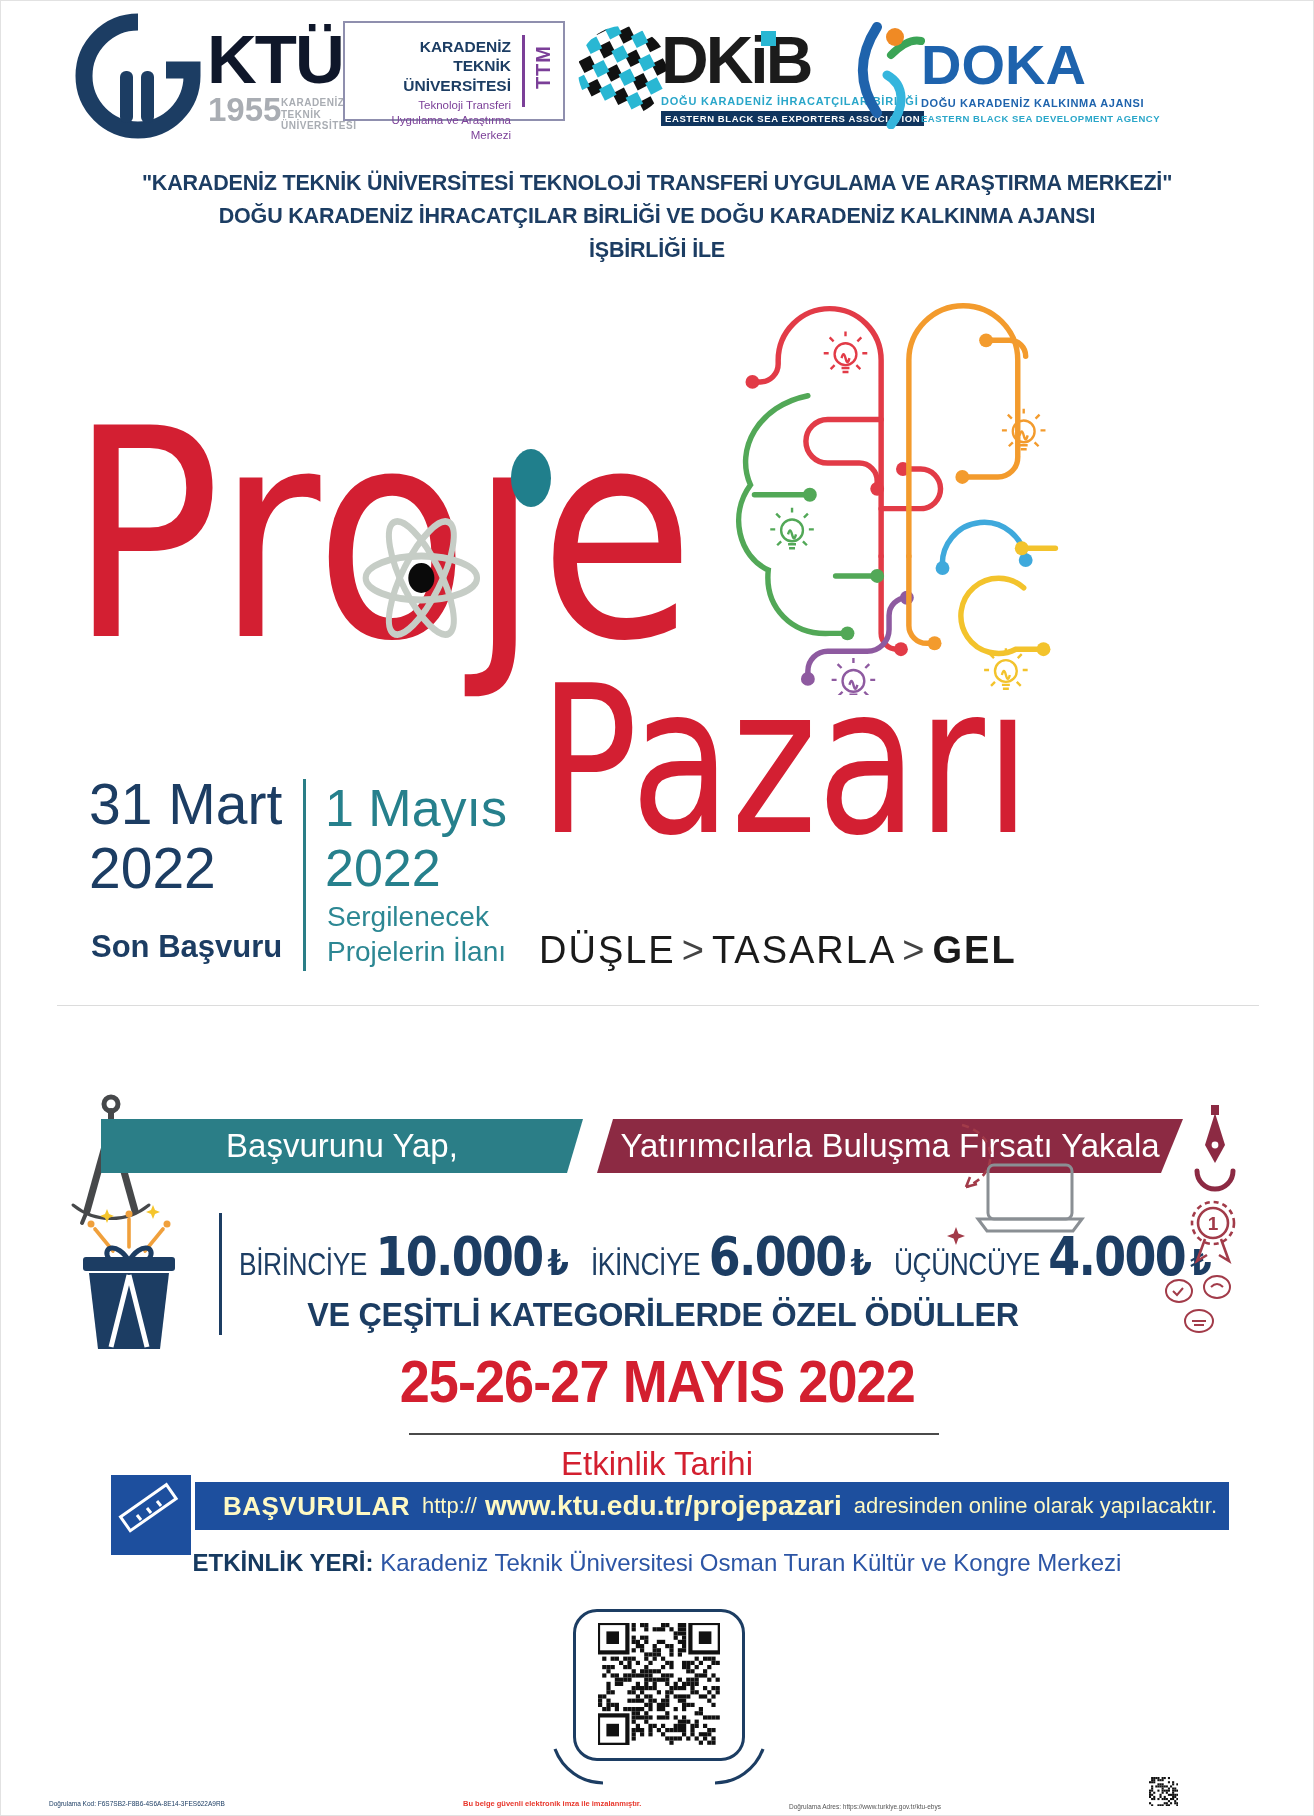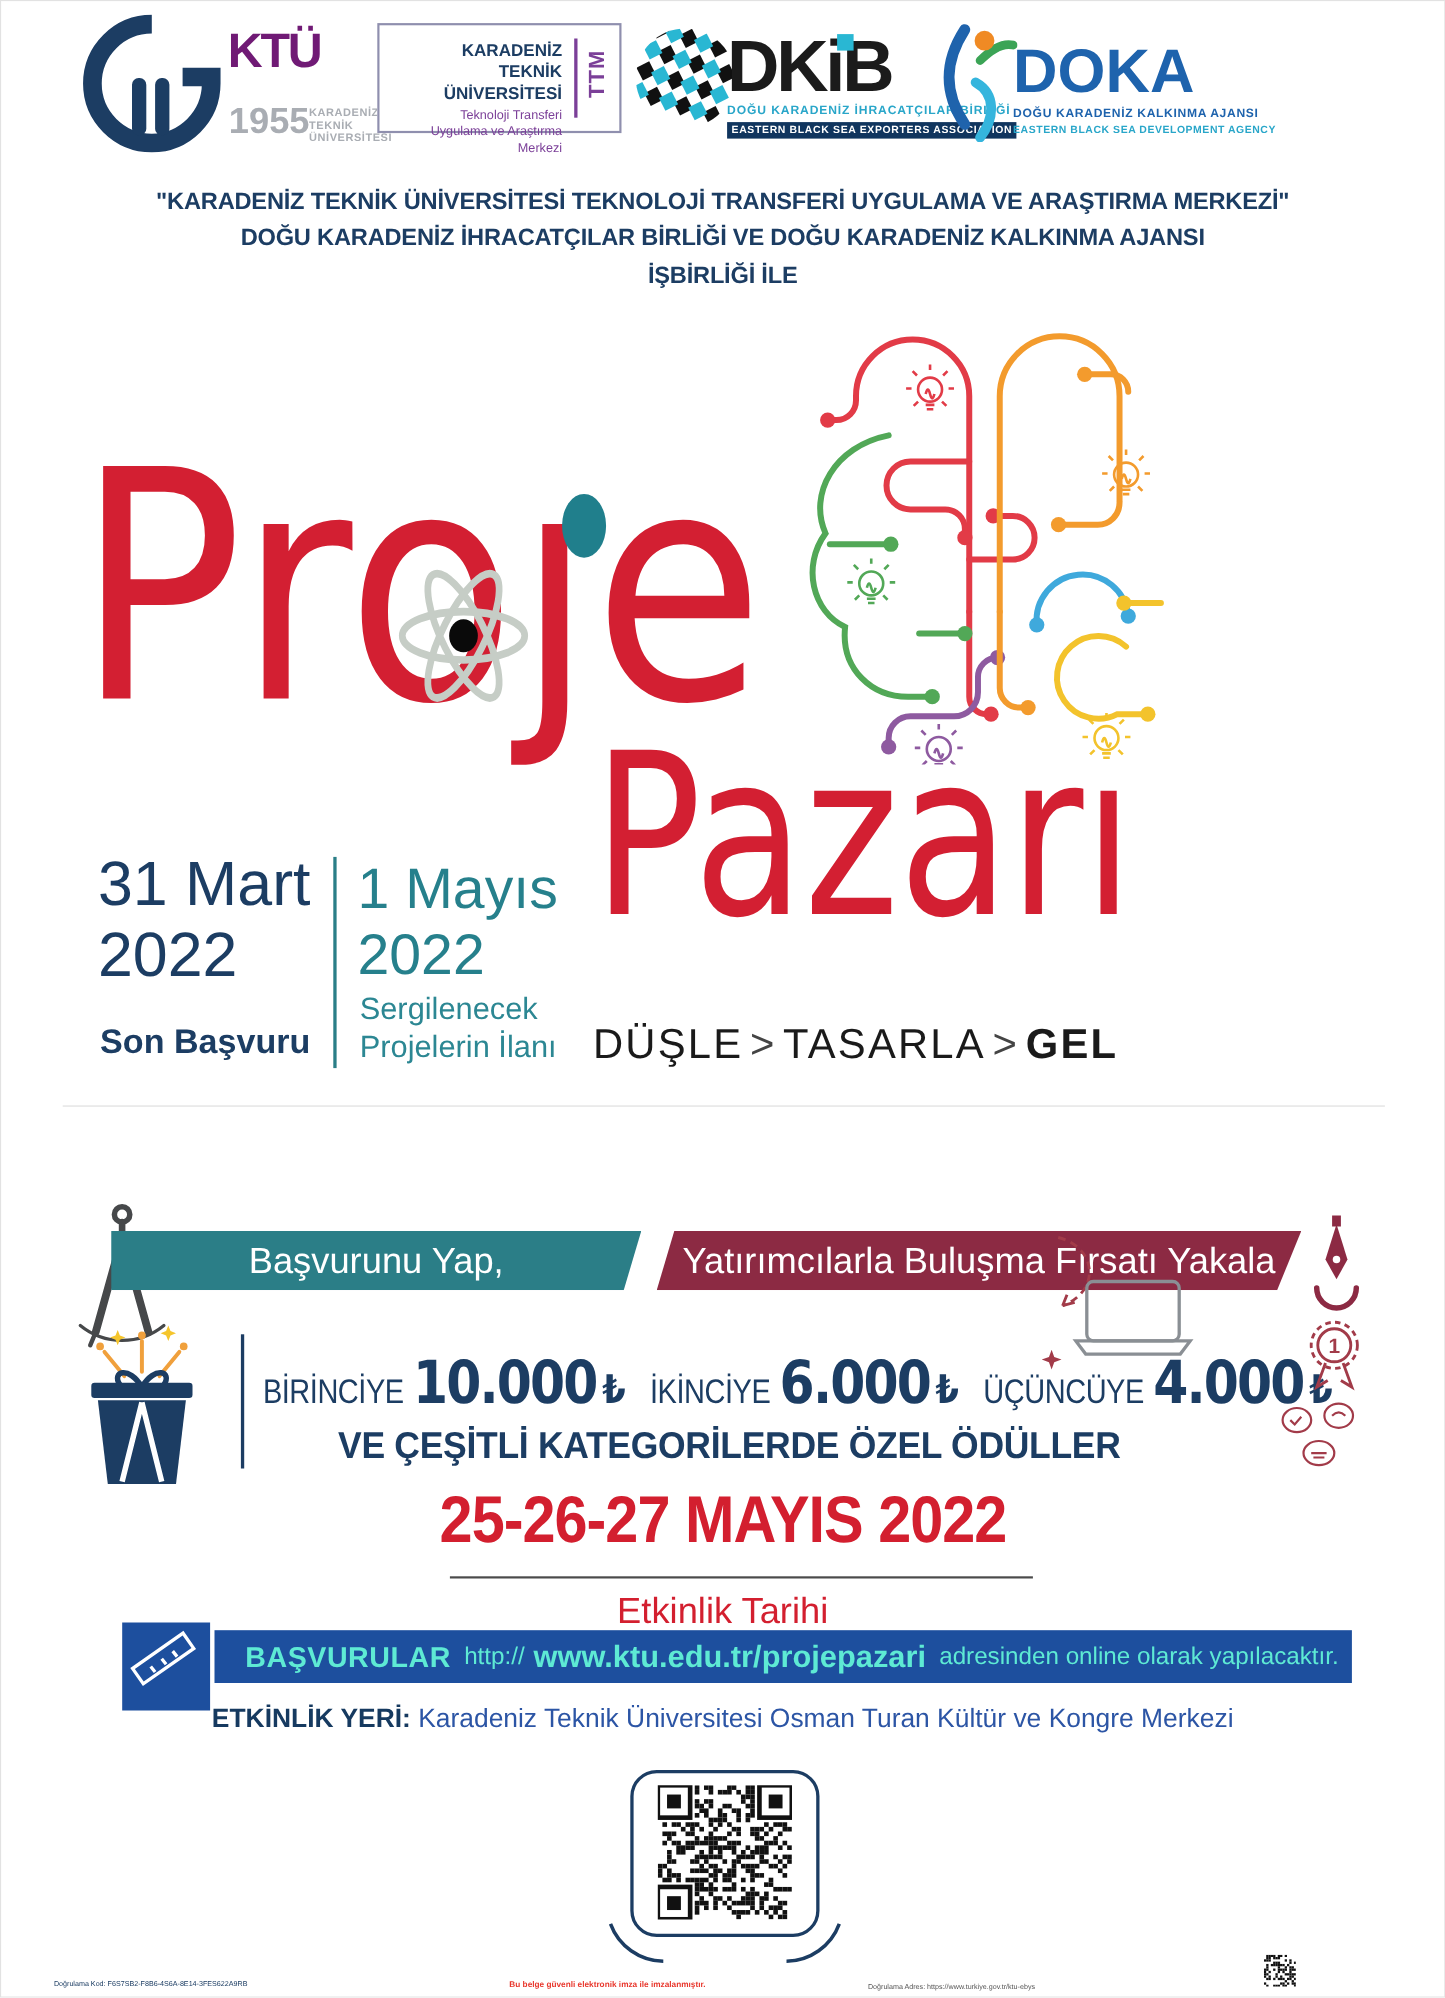--- a/index.html
+++ b/index.html
@@ -3,21 +3,21 @@
 <meta charset="utf-8">
 <style>
   * { margin:0; padding:0; box-sizing:border-box; }
   body { background:#e9e9e9; font-family:"Liberation Sans", sans-serif; }
   #poster{ position:relative; width:1314px; height:1816px; margin:0 auto; background:#ffffff;
            overflow:hidden; border:1px solid #e2e2e2; }
   .abs{ position:absolute; }
   .nowrap{ white-space:nowrap; }
 
   
-  .ktu-acronym{ font-size:44px; font-weight:bold; color:#701a75; letter-spacing:-2px; line-height:1; }
+  .ktu-acronym{ font-size:69px; font-weight:bold; color:#0f172a; letter-spacing:-2px; line-height:1; }
   .ktu-year{ font-size:33px; font-weight:bold; color:#a9adb3; line-height:1; }
   .ktu-sub{ font-size:10px; font-weight:bold; color:#a9adb3; line-height:1.15; letter-spacing:.5px;}
   .ttm-box{ width:222px; height:100px; border:2px solid #8f8fae; background:#fff; }
   .ttm-l1{ font-size:15.5px; font-weight:bold; color:#1c3d63; line-height:1.25; text-align:right;}
   .ttm-l2{ font-size:11.5px; color:#7b3f98; line-height:1.3; text-align:right;}
   .ttm-bar{ width:3px; height:72px; background:#7b3f98; }
   .ttm-abbr{ font-size:20px; font-weight:bold; color:#7b3f98; letter-spacing:1px;
              writing-mode:vertical-rl; transform:rotate(180deg); }
   .dkib-word{ font-size:66px; font-weight:bold; color:#1b1b1b; letter-spacing:-3px; line-height:1;
               font-family:"Liberation Sans",sans-serif;}
@@ -78,21 +78,21 @@
 
   
   .event-date{ left:0; right:0; top:1346px; text-align:center; font-size:60px; font-weight:bold;
                color:#d31f2f; letter-spacing:-1px;}
   .event-date>span{ display:inline-block; transform:scaleX(.9);}
   .event-rule{ left:408px; top:1432px; width:530px; height:2px; background:#4a4a4a;}
   .event-label{ left:0; right:0; top:1444px; text-align:center; font-size:33px; color:#d31f2f;
                 font-weight:400;}
 
   
-  .app-bar{ left:194px; top:1481px; width:1034px; height:48px; background:#1d4f9e; color:#5eead4;
+  .app-bar{ left:194px; top:1481px; width:1034px; height:48px; background:#1d4f9e; color:#fef9c3;
             display:flex; align-items:center; justify-content:center; white-space:nowrap;padding-left:16px;}
   .app-bar .lab{ font-size:26px; font-weight:bold; letter-spacing:.5px; margin-right:12px;}
   .app-bar .proto{ font-size:22px; font-weight:400; margin-right:8px;}
   .app-bar .url{ font-size:28px; font-weight:bold; margin-right:12px;}
   .app-bar .suf{ font-size:22px; font-weight:400;}
   .venue{ left:0; right:0; top:1548px; text-align:center; font-size:24px; }
   .venue .vlab{ color:#163a60; font-weight:bold; }
   .venue .vtxt{ color:#2c55a5; font-weight:500; }
 
   

